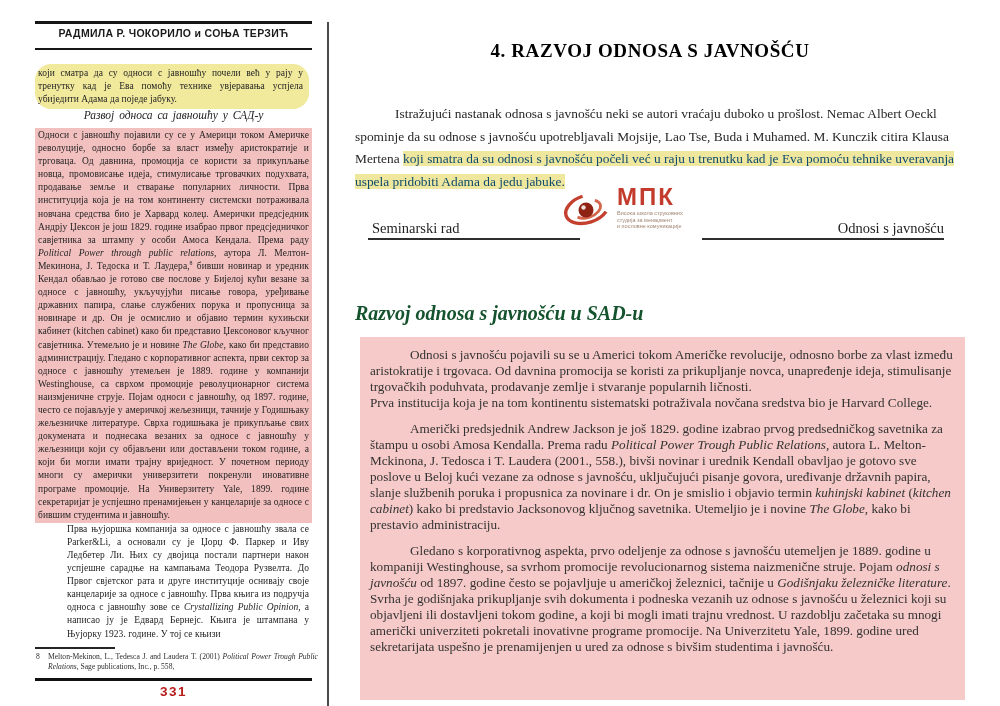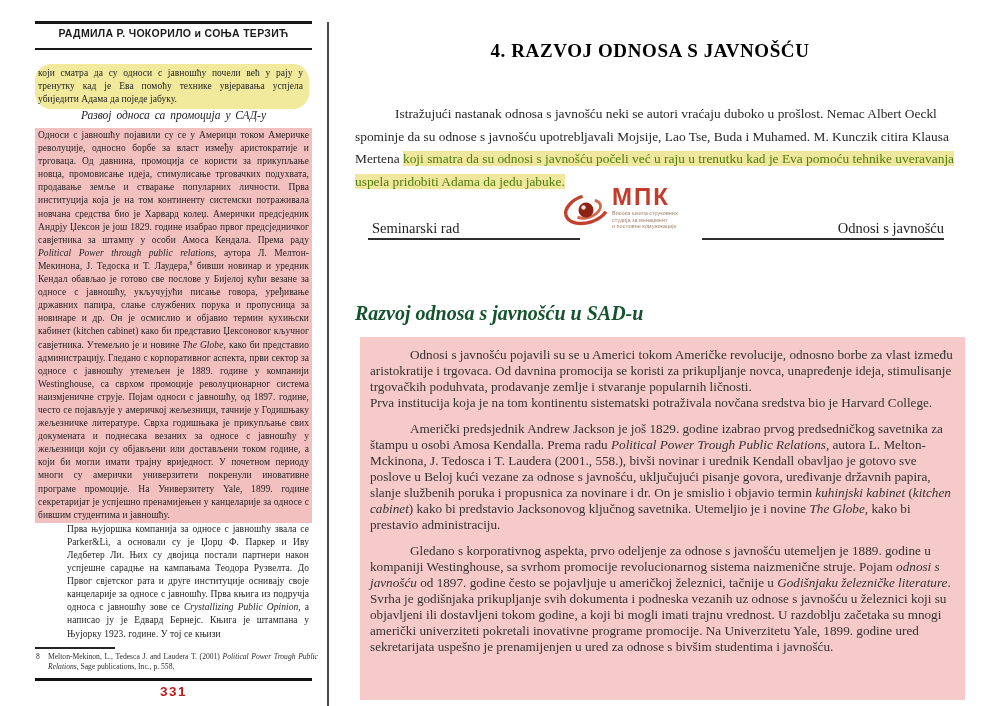--- a/index.html
+++ b/index.html
@@ -50,22 +50,22 @@
   
   .right-page { left:330px; top:0; width:670px; height:706px; color:#272727; }
   .rp-title {
     left:10px; top:40px; width:620px; text-align:center;
     font-weight:bold; font-size:19px; letter-spacing:0.6px; color:#000;
   }
   .rp-intro {
     left:25px; top:90px; width:612px;
     font-size:13.4px; line-height:22.5px; text-indent:40px;
   }
-  .hl-yellow { background:var(--yellow-right); color:#4d7c0f; }
-  .rp-logo { left:232px; top:186px; display:flex; align-items:flex-start; }
+  .hl-yellow { background:var(--yellow-right); color:#0c4a6e; }
+  .rp-logo { left:232px; top:186px; display:flex; gap:5px; align-items:flex-start; }
   .logo-acronym {
     font-family:"Liberation Sans","DejaVu Sans",sans-serif; font-weight:bold;
     font-size:24px; line-height:22px; letter-spacing:2px; color:var(--logo-red);
   }
   .logo-sub {
     margin-top:2px; font-family:"Liberation Sans","DejaVu Sans",sans-serif;
     font-size:5.5px; line-height:6.5px; color:#a28673;
   }
   .rp-label { font-size:14.5px; color:#1f1f1f; }
   .rp-footer-label { left:42px; top:220px;text-align:right; }
@@ -88,21 +88,21 @@
 
 <div class="canvas">
 
   <div class="abs left-page">
     <div class="abs lp-rule lp-rule-top"></div>
     <div class="abs lp-header">РАДМИЛА Р. ЧОКОРИЛО и СОЊА ТЕРЗИЋ</div>
     <div class="abs lp-rule lp-rule-2"></div>
 
     <div class="abs lp-yellow lp-text">који сматра да су односи с јавношћу почели већ у рају у тренутку кад је Ева помоћу технике увјеравања успјела убиједити Адама да поједе јабуку.</div>
 
-    <div class="abs lp-heading">Развој односа са промоција у САД-у</div>
+    <div class="abs lp-heading">Развој односа са јавношћу у САД-у</div>
 
     <div class="abs lp-body">
       <div class="lp-pink lp-text"><span>Односи с јавношћу појавили су се у Америци током Америчке револуције, односно борбе за власт између аристократије и трговаца. Од давнина, промоција се користи за прикупљање новца, промовисање идеја, стимулисање трговачких подухвата, продавање земље и стварање популарних личности. Прва институција која је на том континенту системски потраживала новчана средства био је Харвард колеџ. Амерички предсједник Андрју Џексон је још 1829. године изабрао првог предсједничког савјетника за штампу у особи Амоса Кендала. Према раду </span><em>Political Power through public relations,</em><span> аутора Л. Мелтон-Мекинона, Ј. Тедоска и Т. Лаудера,</span><sup>8</sup><span> бивши новинар и уредник Кендал обављао је готово све послове у Бијелој кући везане за односе с јавношћу, укључујући писање говора, уређивање државних папира, слање службених порука и пропусница за новинаре и др. Он је осмислио и објавио термин кухињски кабинет (kitchen cabinet) како би представио Џексоновог кључног савјетника. Утемељио је и новине </span><em>The Globe,</em><span> како би представио администрацију. Гледано с корпоративног аспекта, први сектор за односе с јавношћу утемељен је 1889. године у компанији Westinghouse, са сврхом промоције револуционарног система наизмјеничне струје. Појам односи с јавношћу, од 1897. године, често се појављује у америчкој жељезници, тачније у Годишњаку жељезничке литературе. Сврха годишњака је прикупљање свих докумената и поднесака везаних за односе с јавношћу у жељезници који су објављени или достављени током године, а који би могли имати трајну вриједност. У почетном периоду многи су амерички универзитети покренули иновативне програме промоције. На Универзитету Yale, 1899. године секретаријат је успјешно пренамијењен у канцеларије за односе с бившим студентима и јавношћу.</span></div>
       <div class="lp-cont lp-text"><span>Прва њујоршка компанија за односе с јавношћу звала се Parker&amp;Li, а основали су је Џорџ Ф. Паркер и Иву Ледбетер Ли. Њих су двојица постали партнери након успјешне сарадње на кампањама Теодора Рузвелта. До Првог свјетског рата и друге институције оснивају своје канцеларије за односе с јавношћу. Прва књига из подручја односа с јавношћу зове се </span><em>Crystallizing Public Opinion,</em><span> а написао ју је Едвард Бернејс. Књига је штампана у Њујорку 1923. године. У тој се књизи</span></div>
     </div>
 
     <div class="abs lp-fn-rule"></div>
     <div class="abs lp-footnote">
       <span class="fn-marker">8</span>
       <span><span>Melton-Mekinon, L., Tedesca J. and Laudera T. (2001) </span><em>Political Power Trough Public Relations,</em><span> Sage publications, Inc., p. 558,</span></span>

